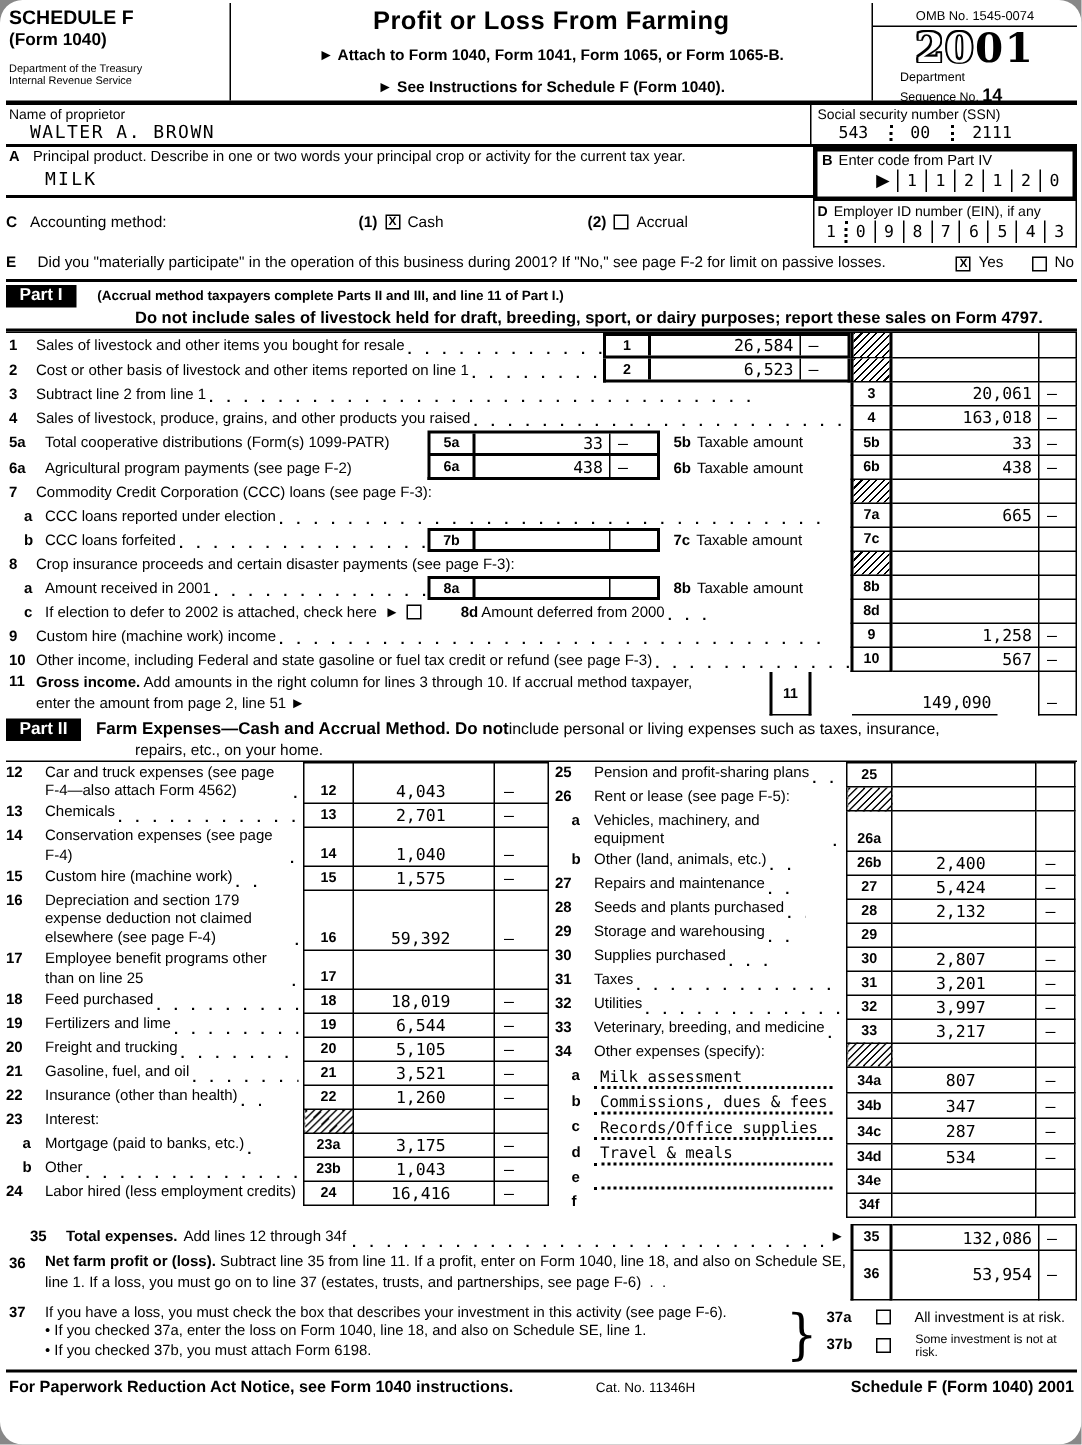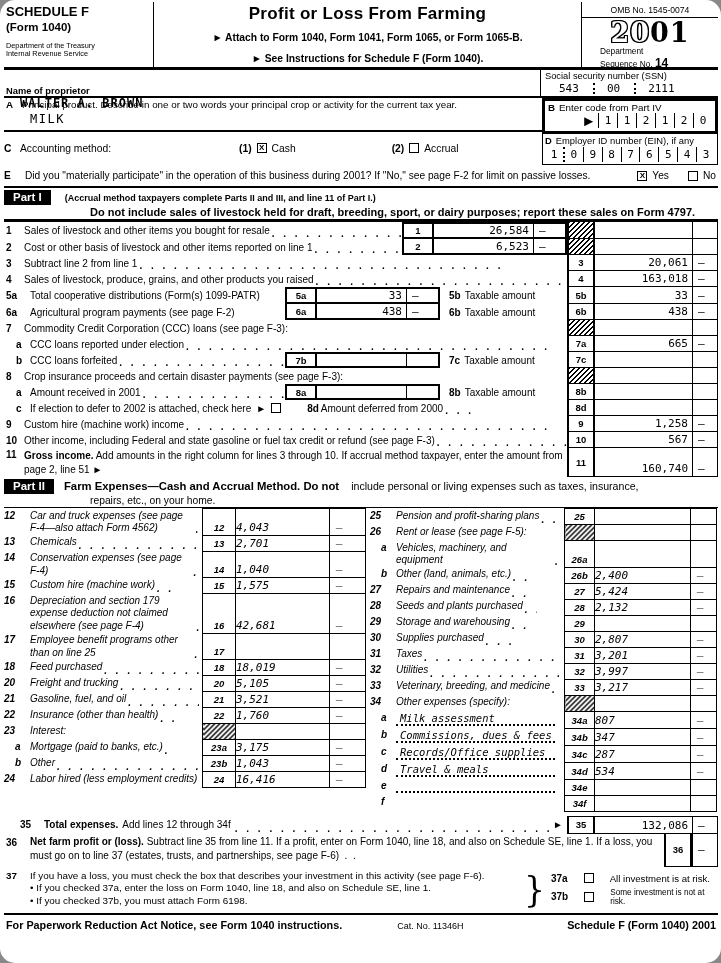--- a/index.html
+++ b/index.html
@@ -31,21 +31,21 @@
   .hSee { font-size:10.3px; font-weight:700; margin-top:10px; }
   .hRight { width:137px; border-left:1.6px solid #000; text-align:center; }
   .omb { font-size:8.6px; padding:3px 0 2px; border-bottom:1.6px solid #000; }
   .yr { font-family:"DejaVu Serif", serif; font-size:27px; font-weight:700; line-height:1; margin-top:1px; letter-spacing:1px; }
   .yrO { color:#fff; text-shadow:-1.2px -1.2px 0 #000, 1.2px -1.2px 0 #000, -1.2px 1.2px 0 #000, 1.2px 1.2px 0 #000, 0 1.2px 0 #000, 0 -1.2px 0 #000, 1.2px 0 0 #000, -1.2px 0 0 #000; }
   .att { font-size:8.3px; text-align:left; padding-left:18px; line-height:1.25; }
   .attNum { font-size:12px; font-weight:700; }
 
   
   .nrow { display:flex; border-bottom:2px solid #000; height:28px; }
-  .nLeft { flex:1; padding:16px 2px;font-weight:bold; }
+  .nLeft { flex:1; padding:1px 2px; }
   .nLab { font-size:9.3px; }
   .nVal { font-size:12px; padding-left:14px; letter-spacing:1px; }
   .nRight { width:178px; border-left:1.6px solid #000; padding:1px 4px; }
   .ssnVals { display:flex; align-items:center; gap:0; padding-left:14px; margin-top:1px; }
   .ssnSep { width:14px; height:11px; border-left:2px dotted #000; margin-left:14px; flex:none; }
 
   
   .midWrap { display:flex; }
   .midLeft { flex:1; }
   .aRow { border-bottom:2px solid #000; height:34px; padding:1px 2px; }
@@ -89,32 +89,32 @@
   .nt { border-top:0; }
   .mn { width:30px; border-right:2px solid #000; display:flex; align-items:center; justify-content:center; font-weight:700; font-size:9.5px; flex:none; }
   .ma { flex:1; display:flex; align-items:center; justify-content:flex-end; padding-right:4px; }
   .mc { width:32px; flex:none; border-left:1.3px solid #000; display:flex; align-items:center; padding-left:5px; }
   .taxlab { width:127px; flex:none; display:flex; align-items:center; gap:4px; padding-left:9px; font-size:10px; }
   .tb { font-weight:700; width:auto; }
   .rn { width:28px; flex:none; border-left:2px solid #000; border-right:2px solid #000; border-bottom:1.2px solid #000; display:flex; align-items:center; justify-content:center; font-weight:700; font-size:9.5px; }
   .ra { width:97px; flex:none; border-bottom:1.2px solid #000; display:flex; align-items:flex-end; justify-content:flex-end; padding:0 4px 1px 0; }
   .rc { width:26px; flex:none; border-left:1.2px solid #000; border-right:1.6px solid #000; border-bottom:1.2px solid #000; display:flex; align-items:flex-end; padding:0 0 1px 5px; }
   .p1top { border-top:1.6px solid #000; }
-  .h30 { min-height:29px; }
+  .h30 { min-height:29px;gap:27px; }
   .labTop { align-items:flex-start; padding-top:1px; }
 
   
   .exWrap { display:flex; align-items:flex-start; }
   .extab { display:table; table-layout:fixed; border-collapse:collapse; }
   .exL { width:362px; }
   .exR { width:347px; margin-left:4px; }
-  .xr { display:table-row;font-style:italic; }
+  .xr { display:table-row; }
   .xd { display:table-cell; vertical-align:top; padding:1px 3px 0 0; }
   .xn { display:table-cell; width:33px; border:1.6px solid #000; vertical-align:bottom; text-align:center; font-weight:700; font-size:9.5px; padding-bottom:2px; height:16px; }
-  .xa { display:table-cell; width:94px; border:1.6px solid #000; vertical-align:bottom; text-align:left; padding:0 4px 1px 0; }
+  .xa { display:table-cell; width:94px; border:1.6px solid #000; vertical-align:bottom; text-align:center; padding:0 4px 1px 0; }
   .xc { display:table-cell; width:36px; border:1.6px solid #000; vertical-align:bottom; padding:0 0 1px 6px; }
   .xnR { width:30px; } .xaR { width:96px; } .xcR { width:26px; }
   .dflex { display:flex; align-items:flex-start; gap:2px; min-height:15px; }
   .lnum2 { font-weight:700; width:24px; flex:none; }
   .lnum2.s { padding-left:11px; }
   .dtext { line-height:1.28; }
   .spec { flex:1; border-bottom:2px dotted #000; margin:0 6px 2px 0; min-height:13px; font-family:"DejaVu Sans Mono", monospace; font-size:10.5px; padding-left:4px; }
 
   
   .l35lab { flex:1; display:flex; align-items:center; gap:4px; padding-left:26px; min-width:0; }
@@ -459,30 +459,30 @@
         <div class="ra val">567</div>
         <div class="rc val">–</div>
     </div>
 
     <div class="p1row h30">
       <div class="lab labTop" style="display:block; padding-top:1px;">
         <span class="lnum b" style="float:left;">11</span>
         <span style="display:block; margin-left:18px; line-height:1.4;"><span class="b">Gross income.</span> <span>Add amounts in the right column for lines 3 through 10. If accrual method taxpayer, enter the amount from page 2, line 51</span> <span class="arrow"></span></span>
       </div>
       <div class="rn">11</div>
-        <div class="ra val">160,740</div>
+        <div class="ra val">149,090</div>
         <div class="rc val">–</div>
     </div>
   </div>
 
   <div class="phead" style="border-bottom-width:1.6px;">
     <div class="ph1">
       <span class="badge">Part II</span>
       <span class="phBold"><span>Farm Expenses—Cash and Accrual Method.</span> <span>Do not</span></span>
-      <span style="font-size:10.6px; margin-left:12px;">include personal or living expenses such as taxes, insurance,</span>
+      <span style="font-size:10.6px; margin-left:0;">include personal or living expenses such as taxes, insurance,</span>
     </div>
     <div class="ph2b">repairs, etc., on your home.</div>
   </div>
 
   <div class="exWrap">
 
     <div class="extab exL">
       <div class="xr">
           <div class="xd">
             <div class="dflex">
@@ -533,21 +533,21 @@
         </div>
       <div class="xr">
           <div class="xd">
             <div class="dflex">
               <span class="lnum2">16</span>
               <span class="dtext">Depreciation and section 179 expense deduction not claimed elsewhere (see page F-4)</span>
               <span class="dots" style="max-width:20px"></span>
             </div>
           </div>
           <div class="xn">16</div>
-          <div class="xa"><span class="val">42,681</span></div>
+          <div class="xa"><span class="val">59,392</span></div>
           <div class="xc val">–</div>
         </div>
       <div class="xr">
           <div class="xd">
             <div class="dflex">
               <span class="lnum2">17</span>
               <span class="dtext">Employee benefit programs other than on line 25</span>
               <span class="dots" style="max-width:36px"></span>
             </div>
           </div>
@@ -563,20 +563,32 @@
               <span class="dots"></span>
             </div>
           </div>
           <div class="xn">18</div>
           <div class="xa"><span class="val">18,019</span></div>
           <div class="xc val">–</div>
         </div>
       <div class="xr">
           <div class="xd">
             <div class="dflex">
+              <span class="lnum2">19</span>
+              <span class="dtext">Fertilizers and lime</span>
+              <span class="dots"></span>
+            </div>
+          </div>
+          <div class="xn">19</div>
+          <div class="xa"><span class="val">6,544</span></div>
+          <div class="xc val">–</div>
+        </div>
+      <div class="xr">
+          <div class="xd">
+            <div class="dflex">
               <span class="lnum2">20</span>
               <span class="dtext">Freight and trucking</span>
               <span class="dots"></span>
             </div>
           </div>
           <div class="xn">20</div>
           <div class="xa"><span class="val">5,105</span></div>
           <div class="xc val">–</div>
         </div>
       <div class="xr">
@@ -593,21 +605,21 @@
         </div>
       <div class="xr">
           <div class="xd">
             <div class="dflex">
               <span class="lnum2">22</span>
               <span class="dtext">Insurance (other than health)</span>
               <span class="dots" style="max-width:14px"></span>
             </div>
           </div>
           <div class="xn">22</div>
-          <div class="xa"><span class="val">1,760</span></div>
+          <div class="xa"><span class="val">1,260</span></div>
           <div class="xc val">–</div>
         </div>
       <div class="xr">
           <div class="xd">
             <div class="dflex">
               <span class="lnum2">23</span>
               <span class="dtext">Interest:</span>
             </div>
           </div>
           <div class="xn hatch"></div>
@@ -876,20 +888,21 @@
   </div>
 
   <div class="p1row" style="min-height:33px;">
     <div class="l36lab">
       <span class="bignum">36</span>
       <span class="b">Net farm profit or (loss).</span>
       <span>Subtract line 35 from line 11. If a profit, enter on Form 1040, line 18, and also on Schedule SE, line 1. If a loss, you must go on to line 37 (estates, trusts, and partnerships, see page F-6)</span>
       <span>&nbsp;.&nbsp;&nbsp;.</span>
     </div>
     <div class="rn">36</div>
+    <div class="ra val" style="align-items:center;">53,954</div>
     <div class="rc val" style="align-items:center;">–</div>
   </div>
 
   <div class="l37">
     <div class="l37txt">
       <span class="l37num">37</span>
       <div>If you have a loss, you must check the box that describes your investment in this activity (see page F-6).</div>
       <div>• If you checked 37a, enter the loss on Form 1040, line 18, and also on Schedule SE, line 1.</div>
       <div>• If you checked 37b, you must attach Form 6198.</div>
     </div>

